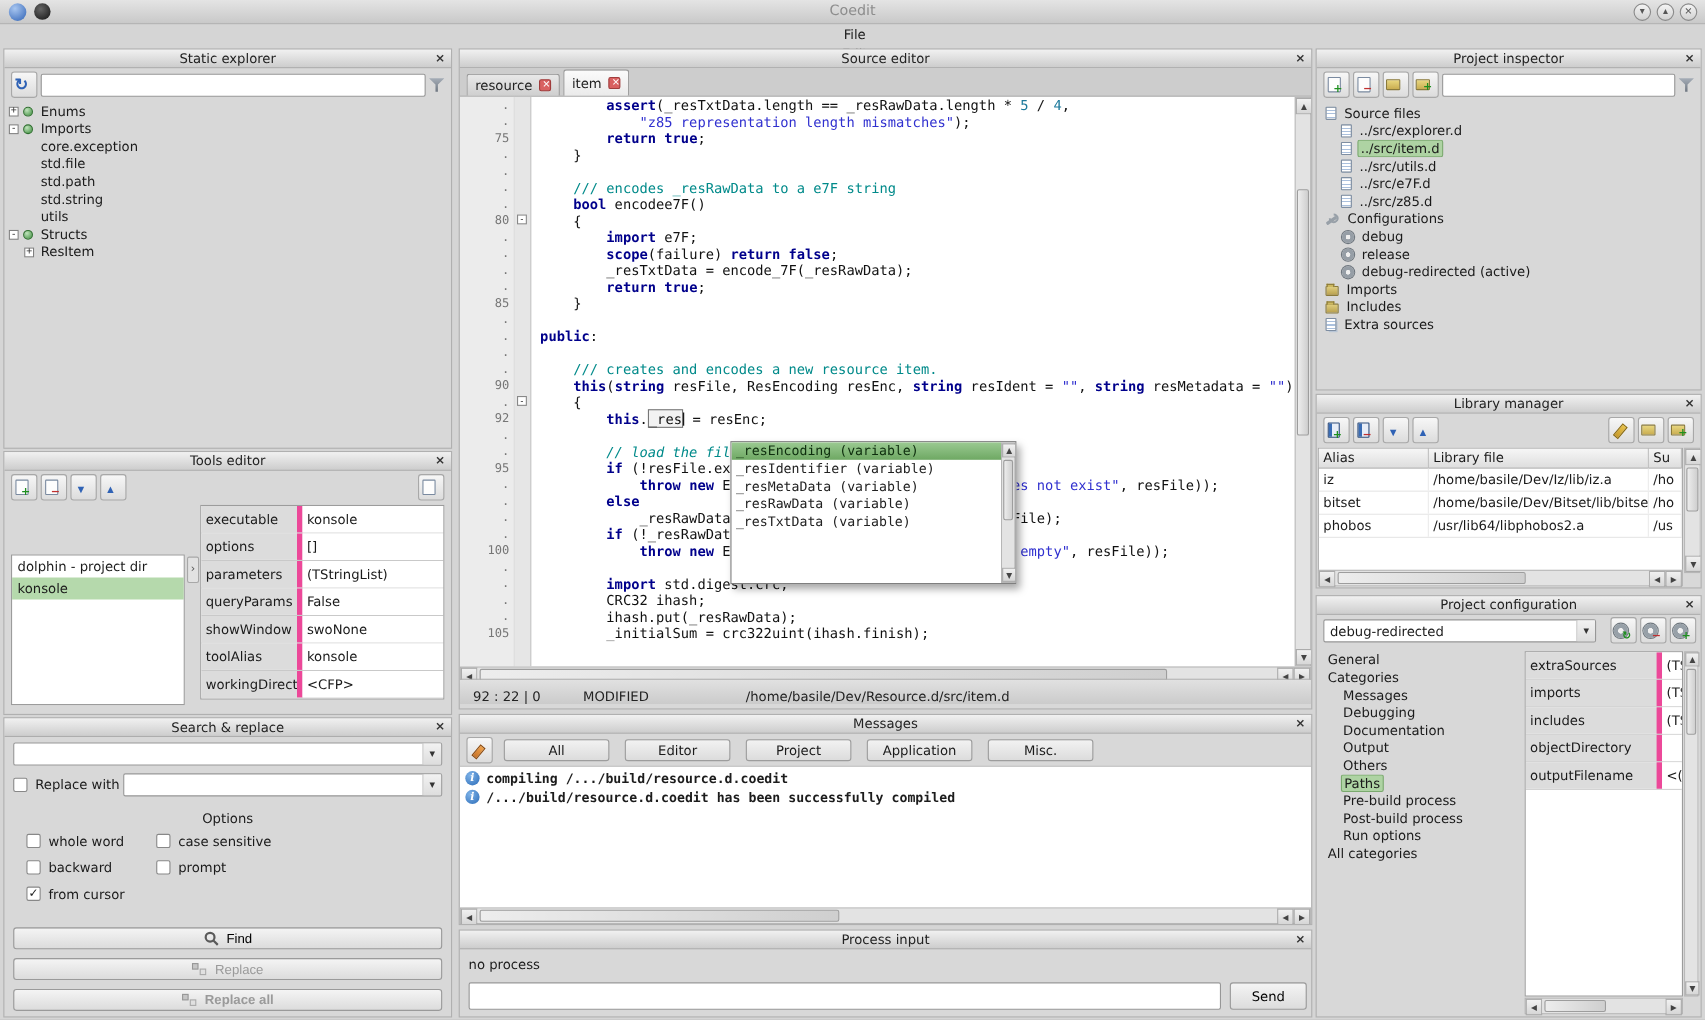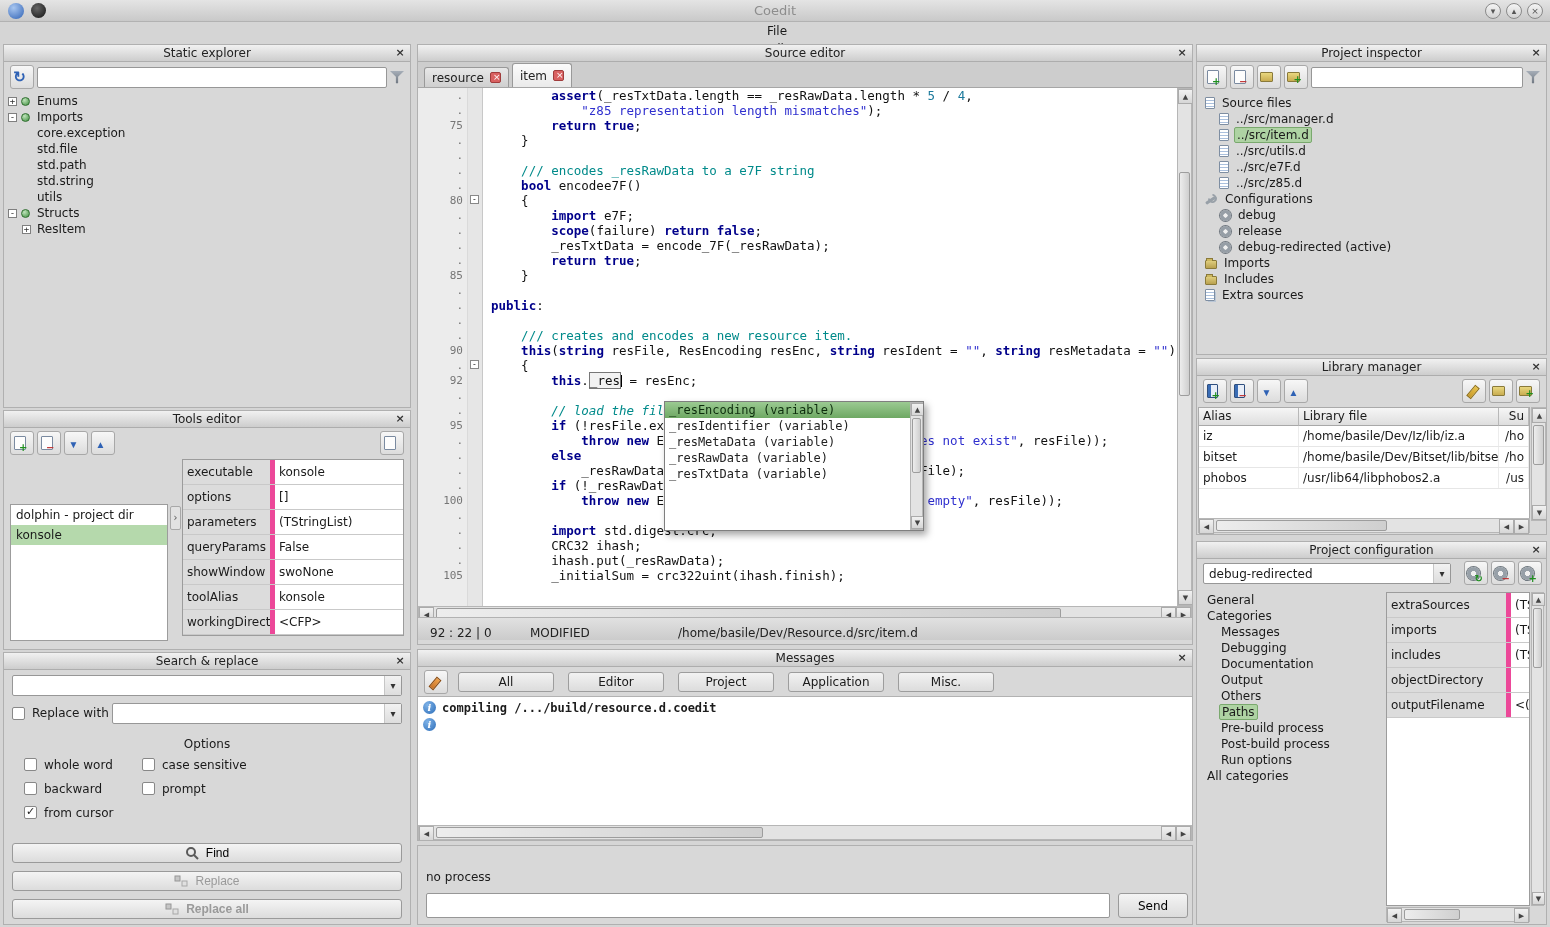--- a/index.html
+++ b/index.html
@@ -204,21 +204,21 @@
   #p-inspector .trow { padding-left:8px; }
 
   #p-library { left:1196px; top:358px; width:351px; height:177px; }
   #p-library .tbar .right { margin-left:auto; display:flex; gap:3px; }
   .lib-table { position:absolute; left:1px; right:16px; top:48px; height:114px; background:#fff; border:1px solid #aaa; }
   .lib-head { display:flex; height:18px; }
   .lh { background:linear-gradient(#f6f6f6,#dedede); border-right:1px solid #b8b8b8; border-bottom:1px solid #a8a8a8;
         padding:1px 4px; overflow:hidden; white-space:nowrap; }
   .lib-row { display:flex; height:21px; border-bottom:1px solid #e6e6e6; }
   .lc { border-right:1px solid #ececec; padding:3px 4px 0; overflow:hidden; white-space:nowrap; }
-  .c1 { width:100px; flex:none; } .c2 { width:200px; flex:none; } .c3 { flex:1;text-align:right; }
+  .c1 { width:100px; flex:none; } .c2 { width:200px; flex:none; } .c3 { flex:1; }
   #lib-vscroll { right:0; top:48px; height:114px; }
   #lib-hscroll { left:1px; right:16px; bottom:1px; }
 
   #p-config { left:1196px; top:541px; width:351px; height:384px; }
   #pc-combo { position:absolute; left:6px; top:21px; width:248px; }
   .pc-btns { position:absolute; right:4px; top:19px; display:flex; gap:3px; }
   #pc-tree { position:absolute; left:4px; top:50px; width:170px; bottom:18px; overflow:hidden; }
   #pc-grid { left:189px; top:50px; width:144px; bottom:18px; }
   #pc-grid .pname { width:124px; }
   #pc-vscroll { right:2px; top:50px; bottom:18px; width:13px; }
@@ -723,33 +723,38 @@
     </div>
     <div class="msg-list">
 
         <div class="msg-row">
           <span class="ic-info"></span>
           <span class="msg-text">compiling /.../build/resource.d.coedit</span>
         </div>
 
         <div class="msg-row">
           <span class="ic-info"></span>
+          <span class="msg-text">/.../build/resource.d.coedit has been successfully compiled</span>
         </div>
       </div>
     <div class="sb-h" id="msg-hscroll">
       <span class="sbb l"></span>
       <span class="sbt">
           <span class="sb-thumb" style="left:2px;width:45%;"></span>
         </span>
       <span class="sbb l"></span>
       <span class="sbb r"></span>
     </div>
   </section>
 
   <section class="panel" id="p-process">
+    <header class="phead">
+      <span>Process input</span>
+      <span class="x"></span>
+    </header>
     <div id="pi-status">no process</div>
     <input class="input" id="pi-input" value="" style="">
     <button id="pi-send">Send</button>
   </section>
 
   <section class="panel" id="p-inspector">
     <header class="phead">
       <span>Project inspector</span>
       <span class="x"></span>
     </header>
@@ -779,21 +784,21 @@
 
         <div class="trow">
           <span class="indent" style="width: 0px;"></span>
           <span class="ic ic-doc"></span>
           <span class="tlabel">Source files</span>
         </div>
 
         <div class="trow">
           <span class="indent" style="width: 14px;"></span>
           <span class="ic ic-doc"></span>
-          <span class="tlabel">../src/manager.d</span>
+          <span class="tlabel">../src/explorer.d</span>
         </div>
 
         <div class="trow selected">
           <span class="indent" style="width: 14px;"></span>
           <span class="ic ic-doc"></span>
           <span class="tlabel">../src/item.d</span>
         </div>
 
         <div class="trow">
           <span class="indent" style="width: 14px;"></span>

